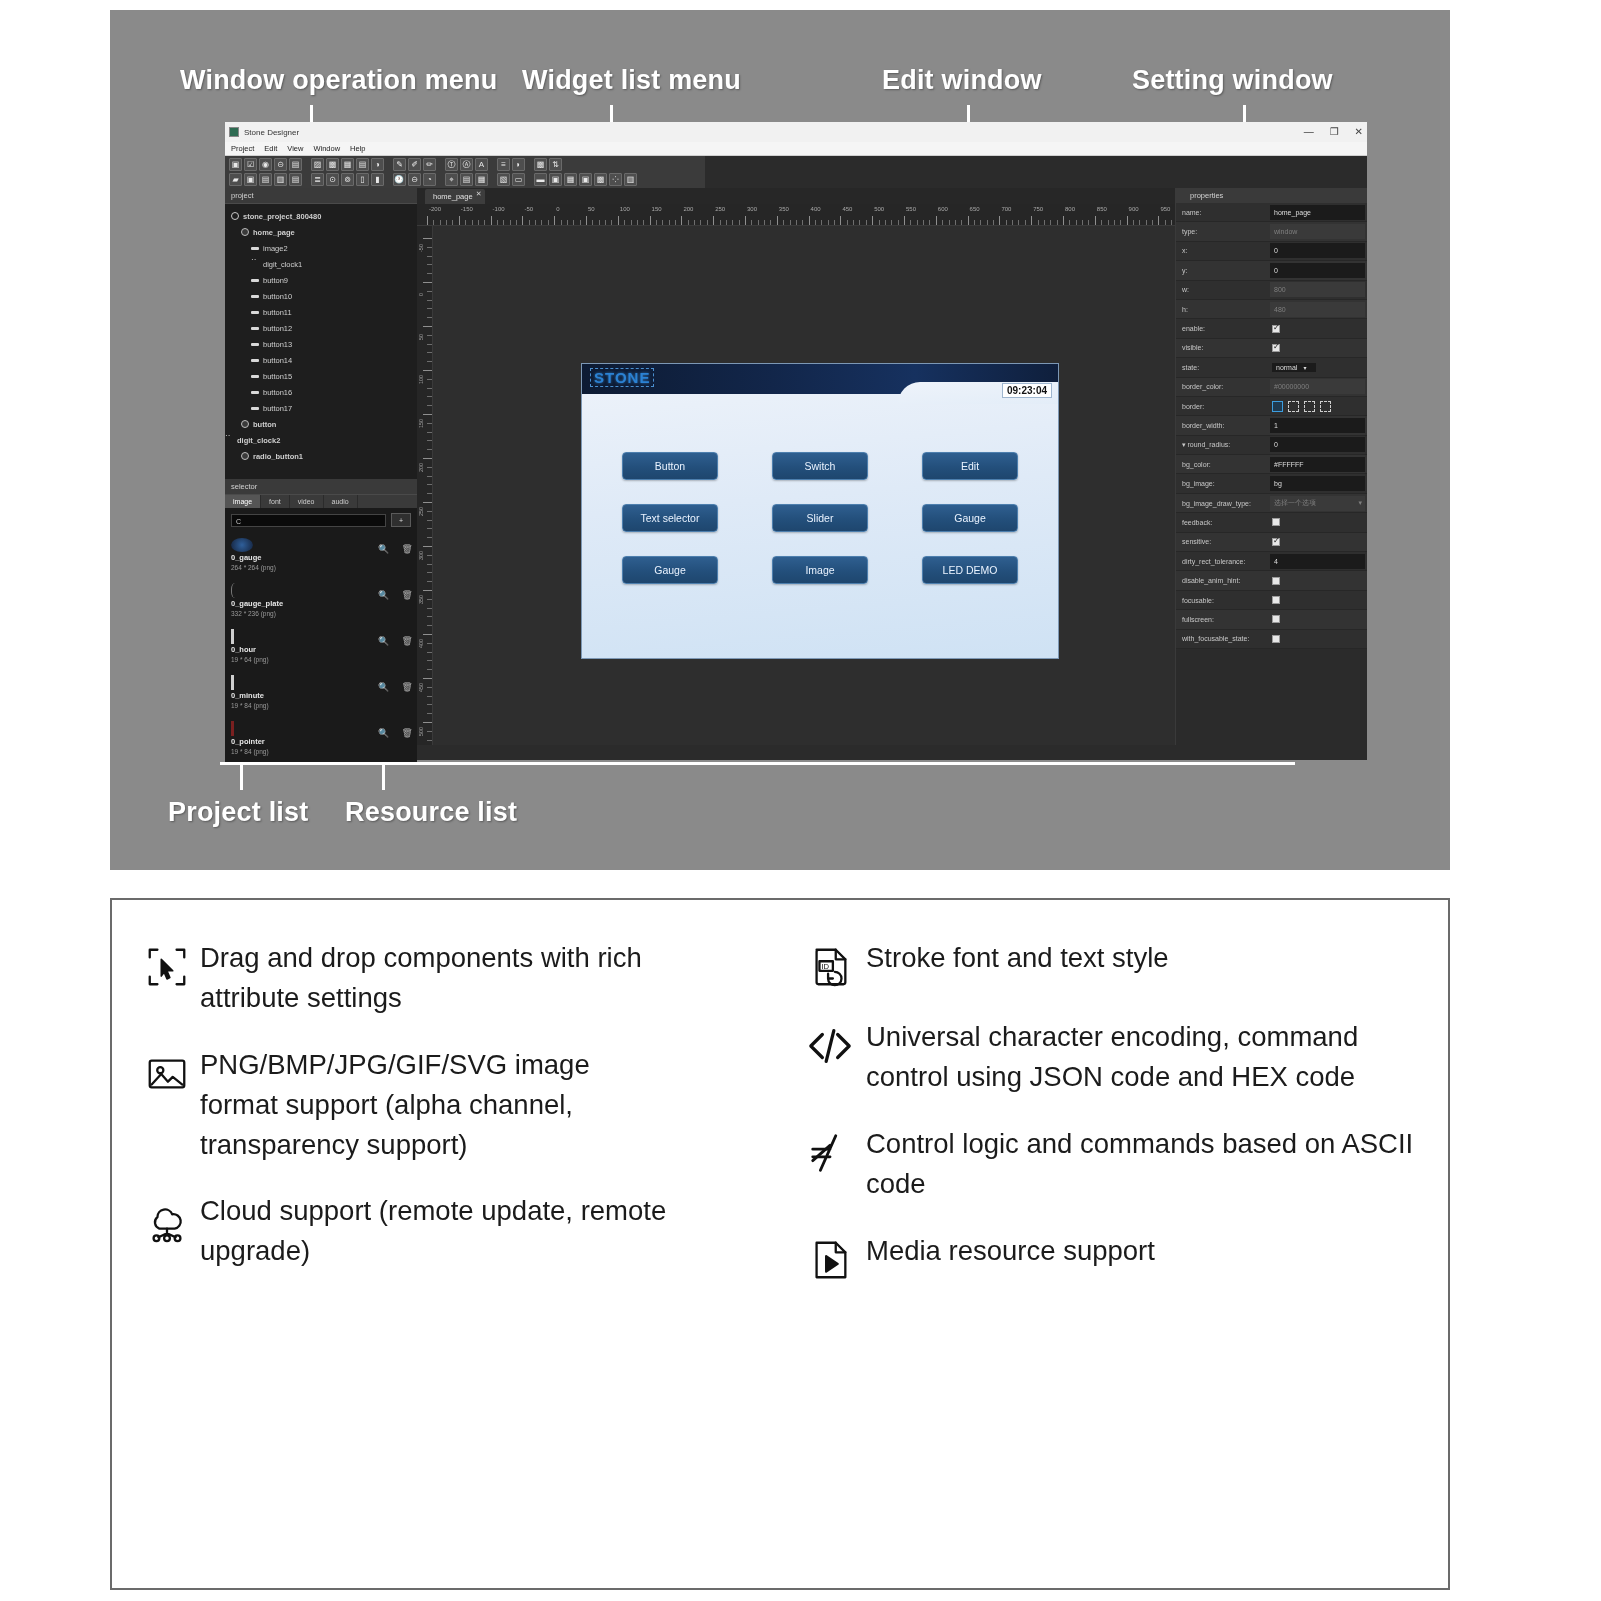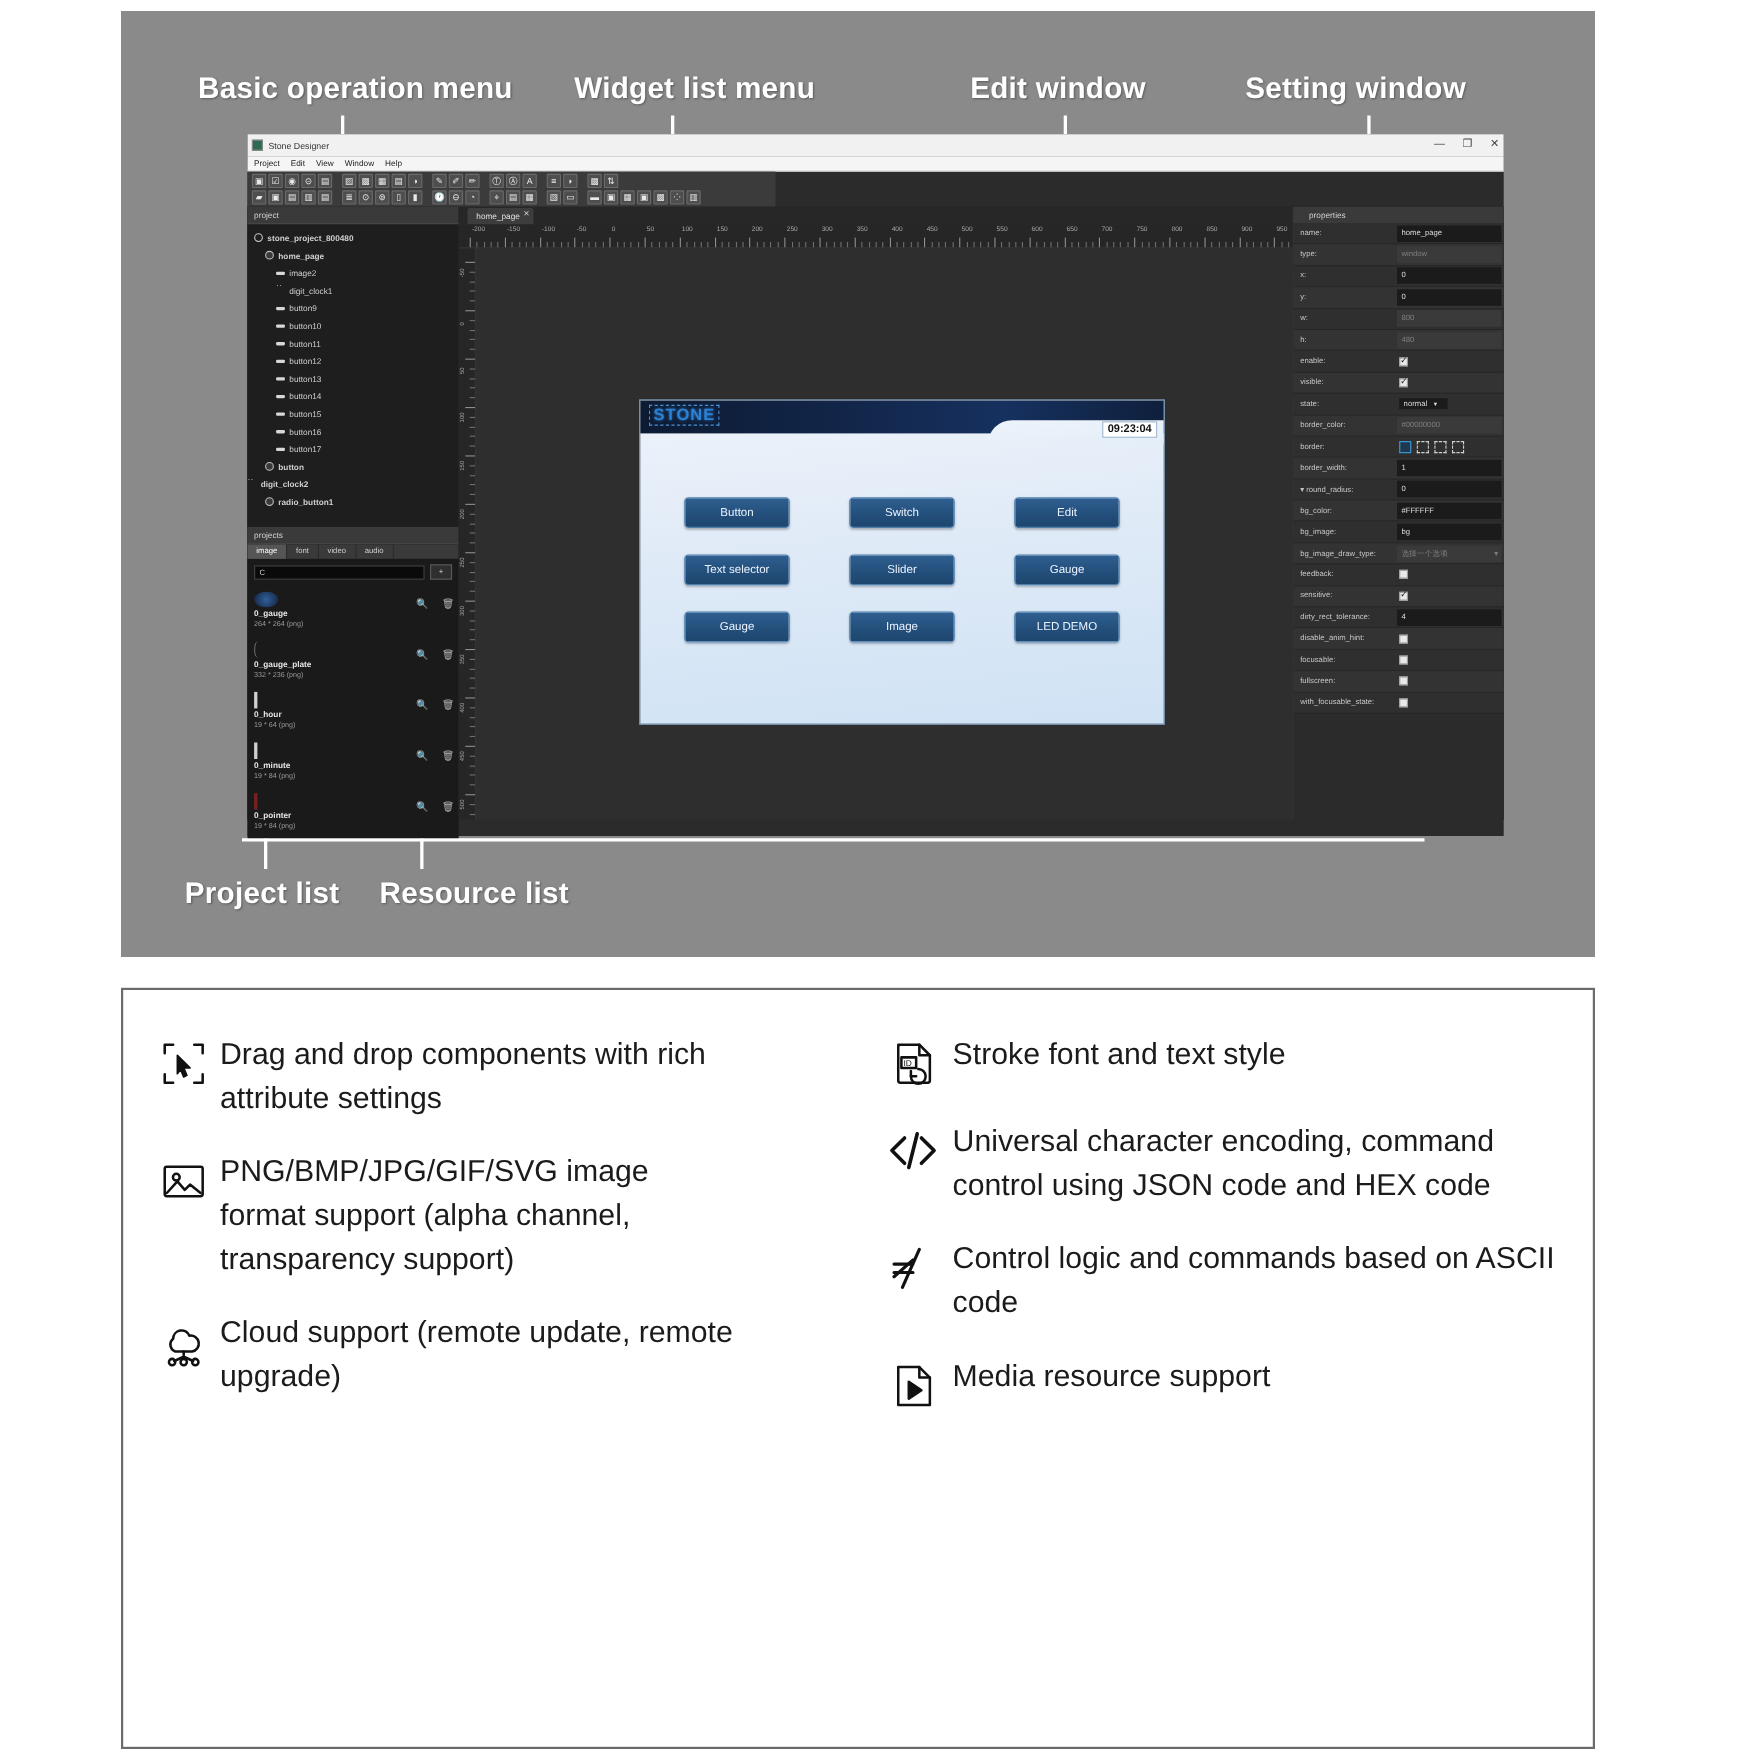--- a/index.html
+++ b/index.html
@@ -220,21 +220,21 @@
   .feat-text { font-size:27.5px; color:#1b1b1b; line-height:1.45; font-family:"Liberation Sans", sans-serif; }
   .feat-col.right .feat-icon { width:72px; flex:0 0 72px; }
 </style>
 </head>
 <body>
 
 <div id="root">
 
   <div class="gray-panel">
 
-    <div class="callout-label" style="left:70px; top:55px;">Basic operation menu</div>
+    <div class="callout-label" style="left:70px; top:55px;">Window operation menu</div>
     <div class="callout-line" style="left:200px; top:95px; height:42px;"></div>
 
     <div class="callout-label" style="left:412px; top:55px;">Widget list menu</div>
     <div class="callout-line" style="left:500px; top:95px; height:62px;"></div>
 
     <div class="callout-label" style="left:772px; top:55px;">Edit window</div>
     <div class="callout-line" style="left:857px; top:95px; height:62px;"></div>
 
     <div class="callout-label" style="left:1022px; top:55px;">Setting window</div>
     <div class="callout-line" style="left:1133px; top:95px; height:62px;"></div>
@@ -394,21 +394,21 @@
             <div class="tree-node" style="">
               <span class="tree-ico ic-clock"></span>
               <span style="font-weight: bold;">digit_clock2</span>
             </div>
             <div class="tree-node" style="padding-left: 16px;">
               <span class="tree-ico ic-page"></span>
               <span style="font-weight: bold;">radio_button1</span>
             </div>
           </div>
 
-        <div class="panel-head">projects</div>
+        <div class="panel-head">selector</div>
         <div class="res-panel">
           <div class="res-tabs" id="res-tabs">
               <div class="res-tab active">image</div>
               <div class="res-tab">font</div>
               <div class="res-tab">video</div>
               <div class="res-tab">audio</div>
             </div>
           <div class="res-search">
             <div class="res-input">C</div>
             <div class="res-addbtn">+</div>

